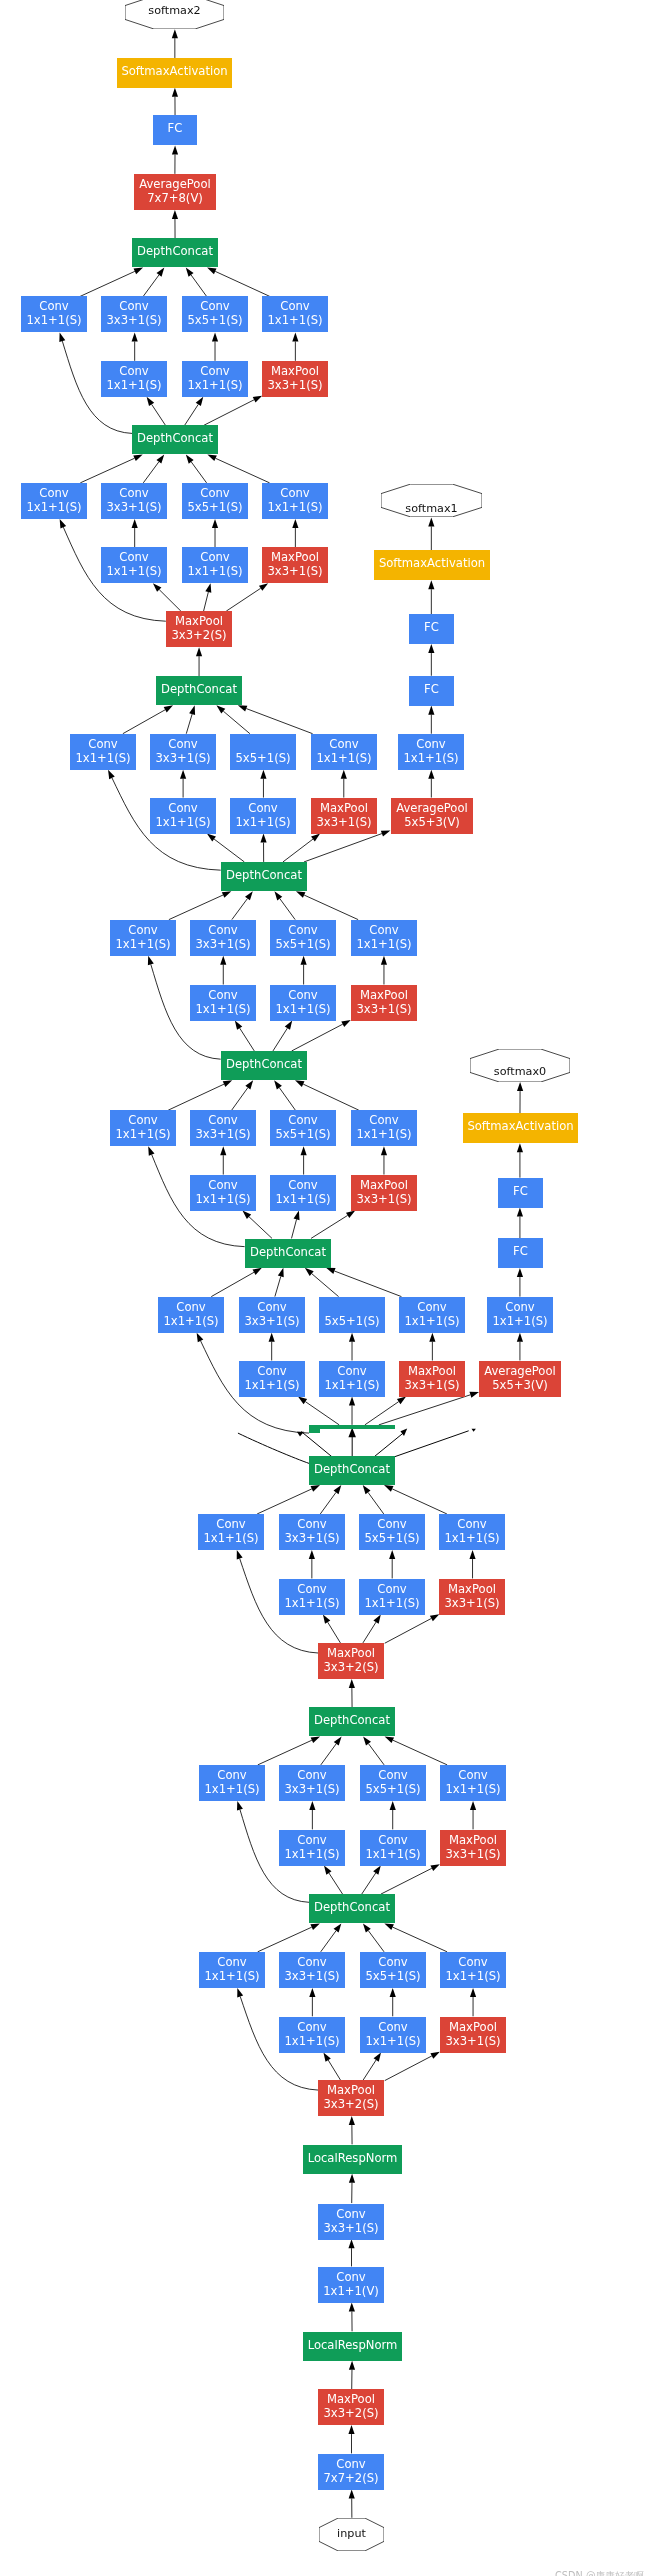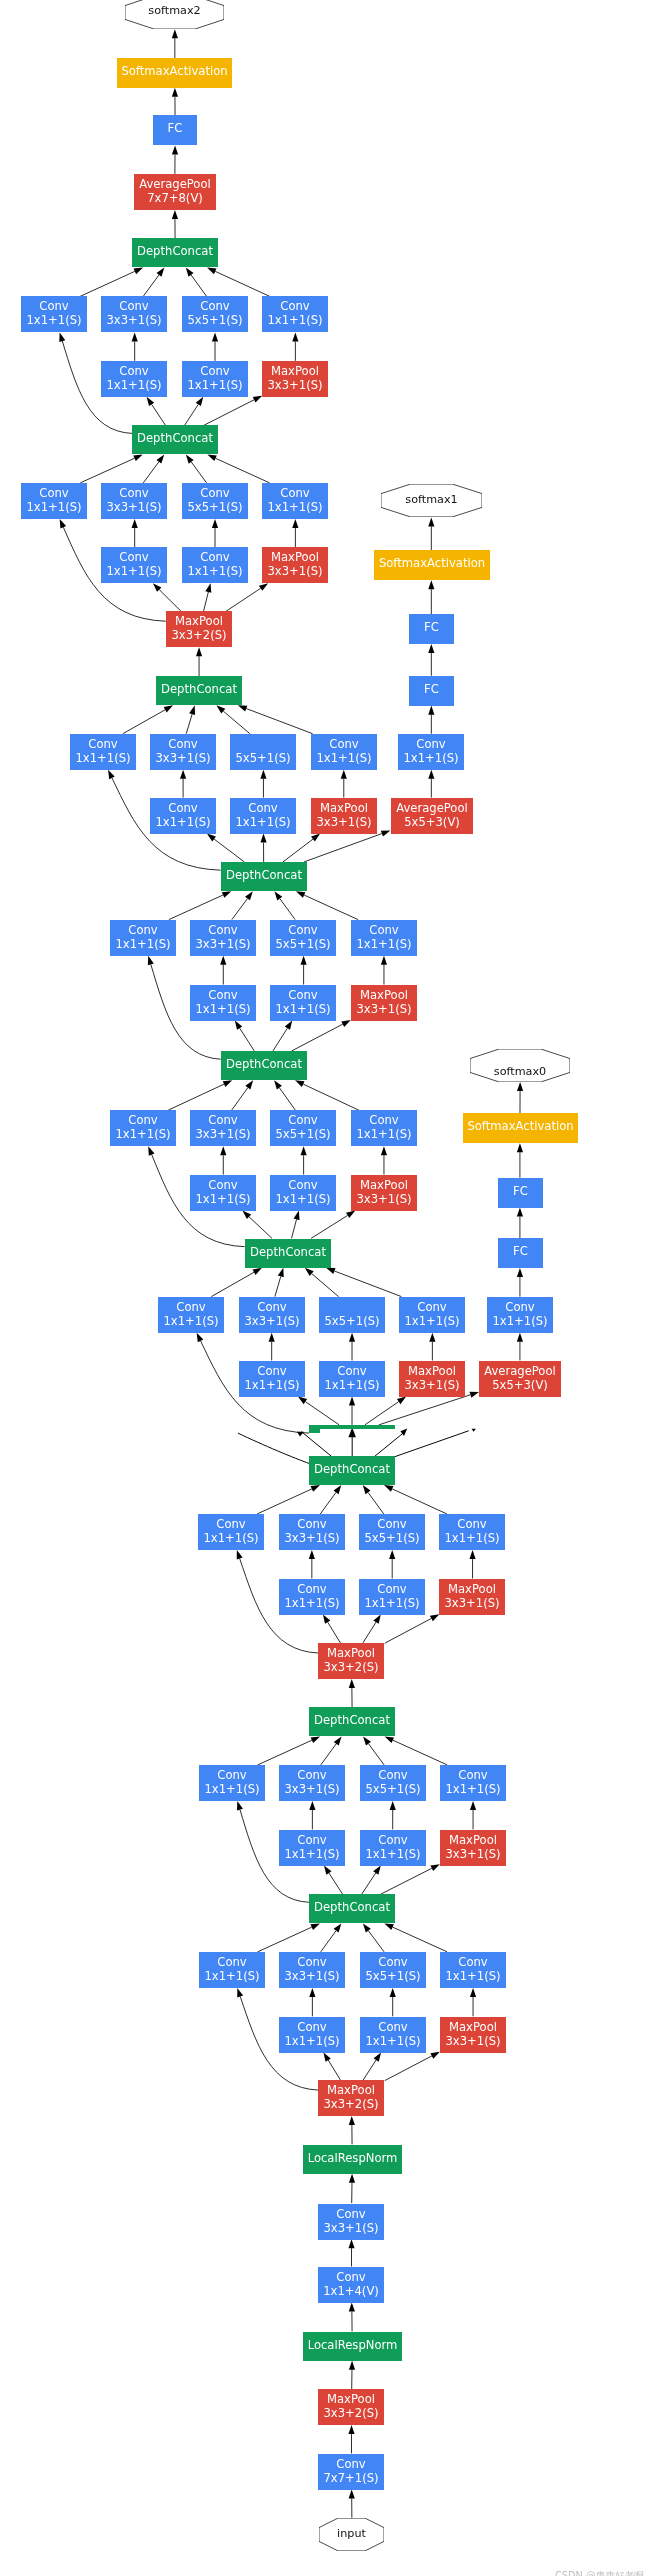--- a/index.html
+++ b/index.html
@@ -606,40 +606,40 @@
       </div>
       <div class="node box one" style="left: 303px; top: 2145px; width: 99px; height: 29px; background: rgb(15, 157, 88);">
         <span class="ln">LocalRespNorm</span>
       </div>
       <div class="node box" style="left: 318px; top: 2204px; width: 66px; height: 36px; background: rgb(66, 133, 244);">
         <span class="ln">Conv</span>
         <span class="ln">3x3+1(S)</span>
       </div>
       <div class="node box" style="left: 318px; top: 2267px; width: 66px; height: 36px; background: rgb(66, 133, 244);">
         <span class="ln">Conv</span>
-        <span class="ln">1x1+4(V)</span>
+        <span class="ln">1x1+1(V)</span>
       </div>
       <div class="node box one" style="left: 303px; top: 2332px; width: 99px; height: 29px; background: rgb(15, 157, 88);">
         <span class="ln">LocalRespNorm</span>
       </div>
       <div class="node box" style="left: 318px; top: 2389px; width: 66px; height: 36px; background: rgb(219, 68, 55);">
         <span class="ln">MaxPool</span>
         <span class="ln">3x3+2(S)</span>
       </div>
       <div class="node box" style="left: 318px; top: 2454px; width: 66px; height: 36px; background: rgb(66, 133, 244);">
         <span class="ln">Conv</span>
-        <span class="ln">7x7+1(S)</span>
+        <span class="ln">7x7+2(S)</span>
       </div>
       <div class="node oct" style="left: 319px; top: 2518px; width: 65px; height: 33px;">
         <svg class="oct-shape" width="65" height="33" viewBox="0 0 127 64">
           <polygon points="0.00,18.56 37.15,0.00 89.85,0.00 127.00,18.56 127.00,45.44 89.85,64.00 37.15,64.00 0.00,45.44" fill="#ffffff" stroke="#000000" stroke-width="1.4"></polygon>
         </svg>
         <span class="ln">input</span>
       </div>
-      <div class="node oct" style="left: 381px; top: 484px; width: 101px; height: 33px;">
+      <div class="node oct" style="left: 381px; top: 484px; width: 101px; height: 33px; justify-content: flex-end;">
         <svg class="oct-shape" width="101" height="33" viewBox="0 0 197 64">
           <polygon points="0.00,18.56 57.62,0.00 139.38,0.00 197.00,18.56 197.00,45.44 139.38,64.00 57.62,64.00 0.00,45.44" fill="#ffffff" stroke="#000000" stroke-width="1.4"></polygon>
         </svg>
         <span class="ln">softmax1</span>
       </div>
       <div class="node box one" style="left: 374px; top: 550px; width: 116px; height: 30px; background: rgb(244, 180, 0);">
         <span class="ln">SoftmaxActivation</span>
       </div>
       <div class="node box one" style="left: 409px; top: 614px; width: 45px; height: 30px; background: rgb(66, 133, 244);">
         <span class="ln">FC</span>

